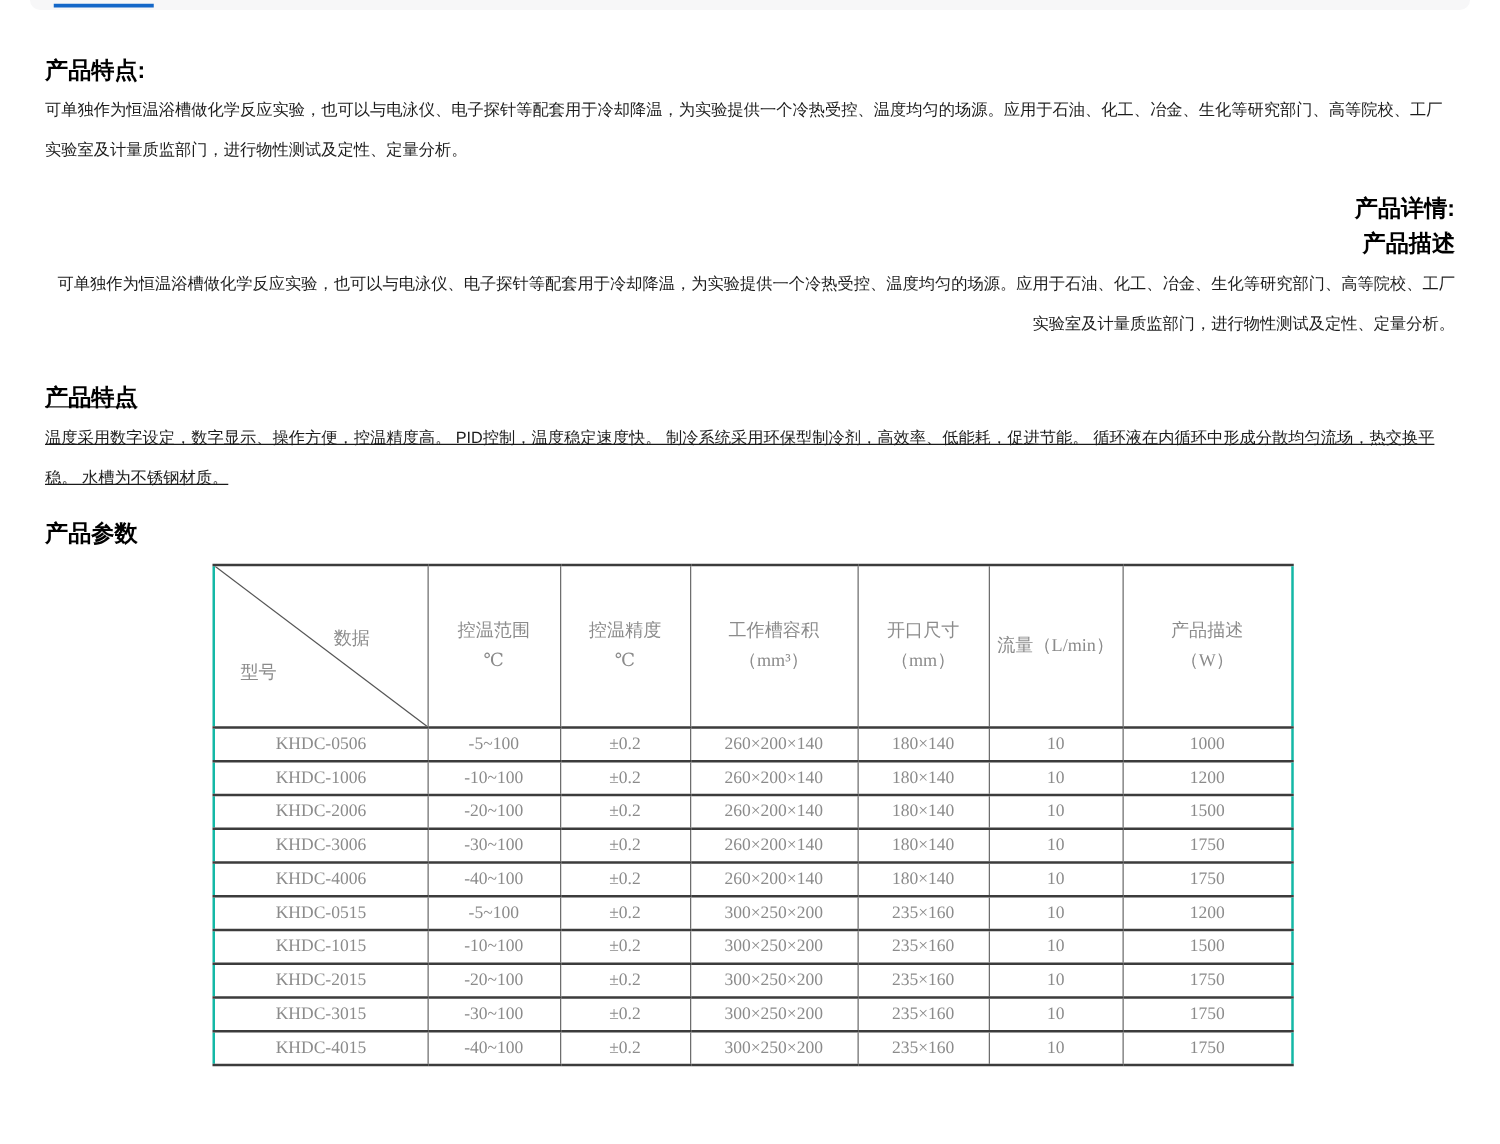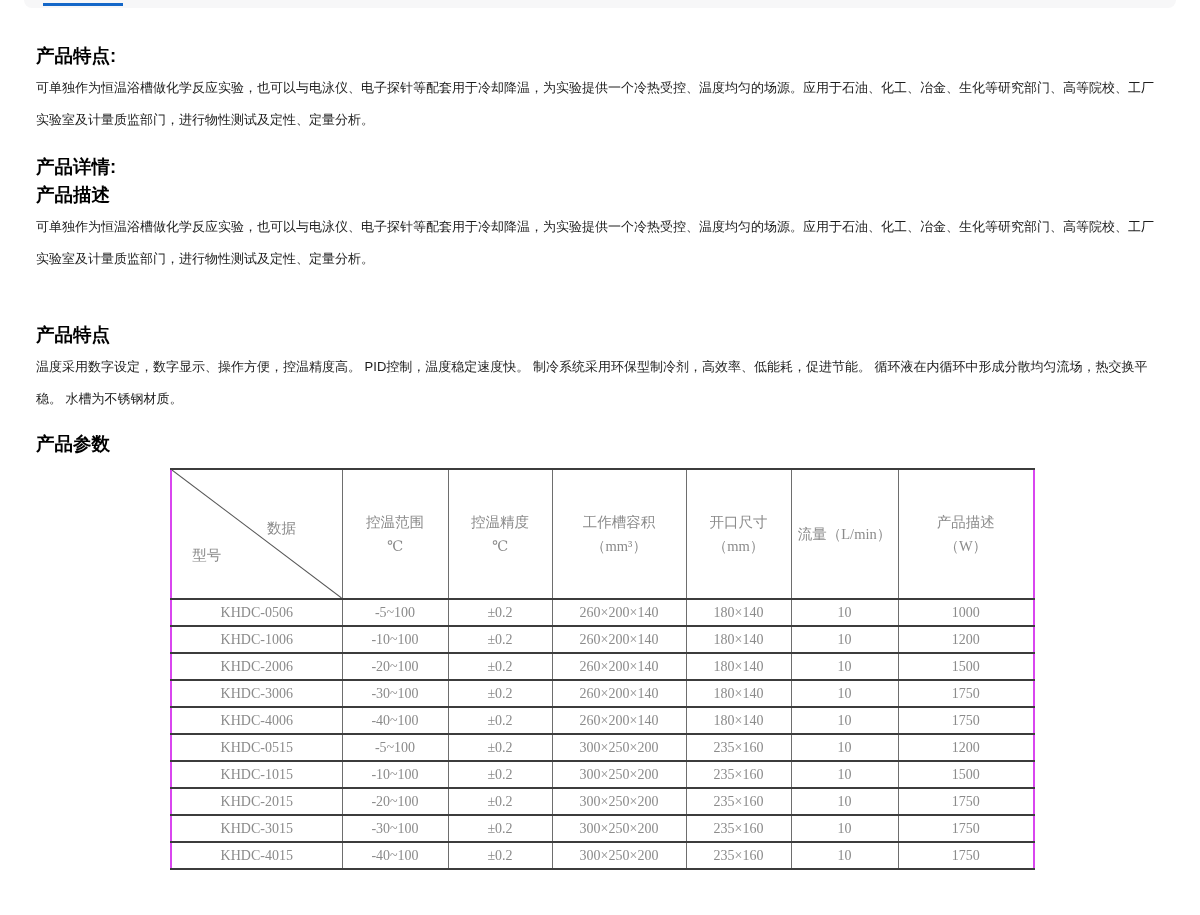--- a/index.html
+++ b/index.html
@@ -17,31 +17,31 @@
 
   
   .content { padding: 42px 36px 0 36px; }
 
   .sec-heading {
     font-size: 18.5px; font-weight: bold; line-height: 28px; color: #000000;
   }
   .sec-body {
     font-size: 13px; line-height: 31.5px; color: #1c1c1c; margin-top: 2px;
   }
-  .mt-gap1 { margin-top: 18px; }
-  .mt-gap2 { margin-top: 47px; }
+  .mt-gap1 { margin-top: 18px; text-align: right; }
+  .mt-gap2 { margin-top: 30px; text-decoration: underline; }
   .mt-gap3 { margin-top: 16px; }
 
   
   .param-table-wrap { margin: 10px 0 0 134px; }
   table.param {
     border-collapse: collapse; table-layout: fixed; width: 863px;
     font-family: "Liberation Serif", "DejaVu Serif", serif;
     color: #8b8b8b;
-    border: 2px solid #d946ef;
+    border: 2px solid #14b8a6;
   }
   table.param th, table.param td {
     border-left: 1px solid #6e6e6e; border-right: 1px solid #6e6e6e;
     border-top: 2px solid #3c3c3c; border-bottom: 2px solid #3c3c3c;
     text-align: center; vertical-align: middle;
     font-weight: normal; font-size: 14px;
     overflow: hidden; white-space: nowrap;
   }
   table.param thead th { height: 130px; font-size: 14.5px; line-height: 24px; }
   table.param tbody td { height: 27px; }

